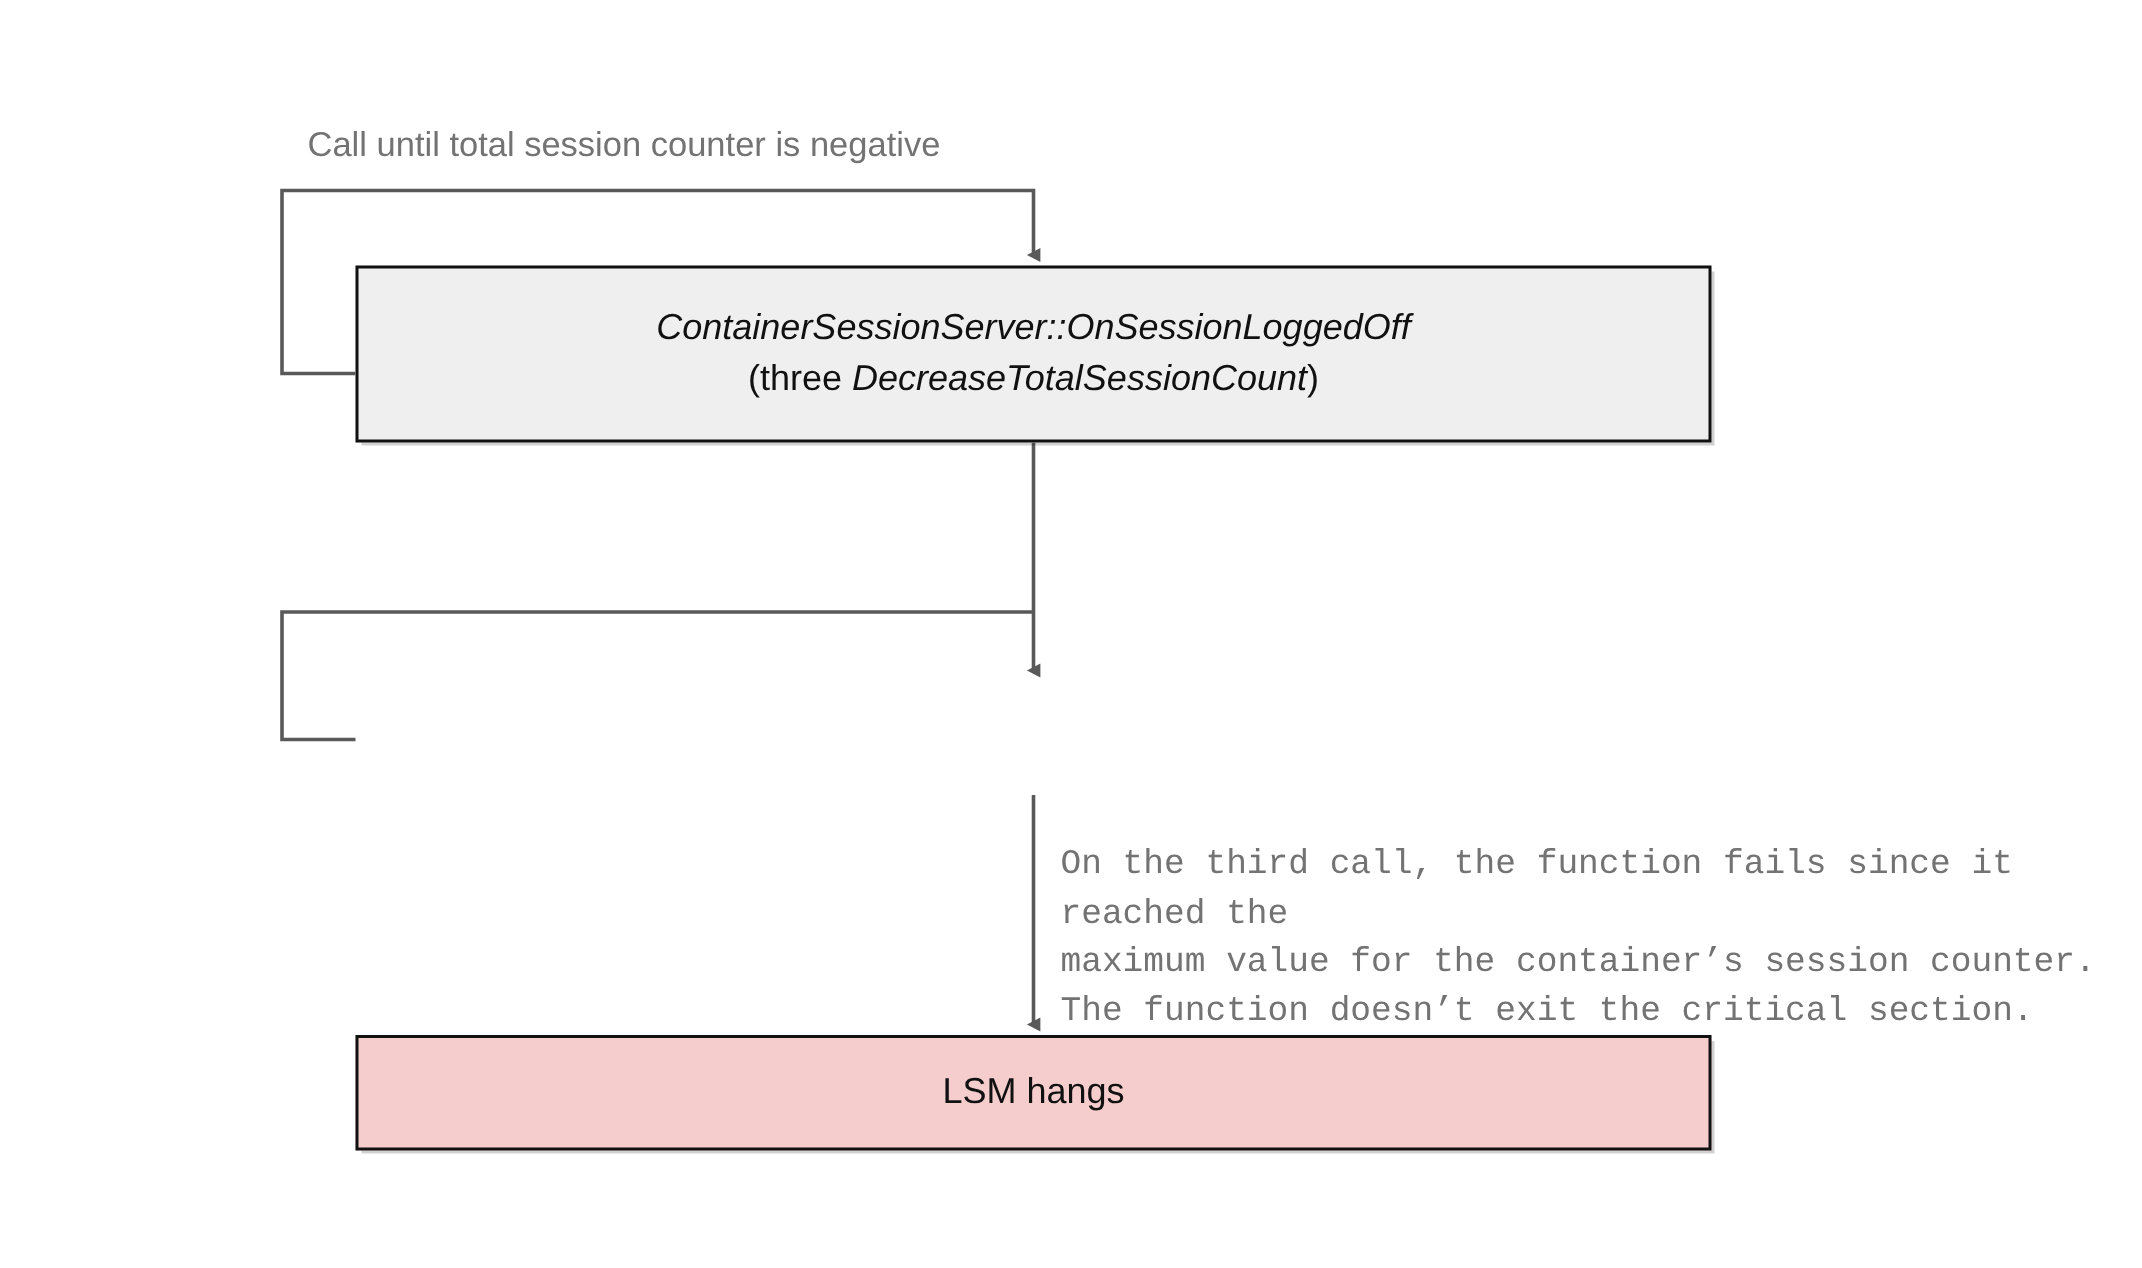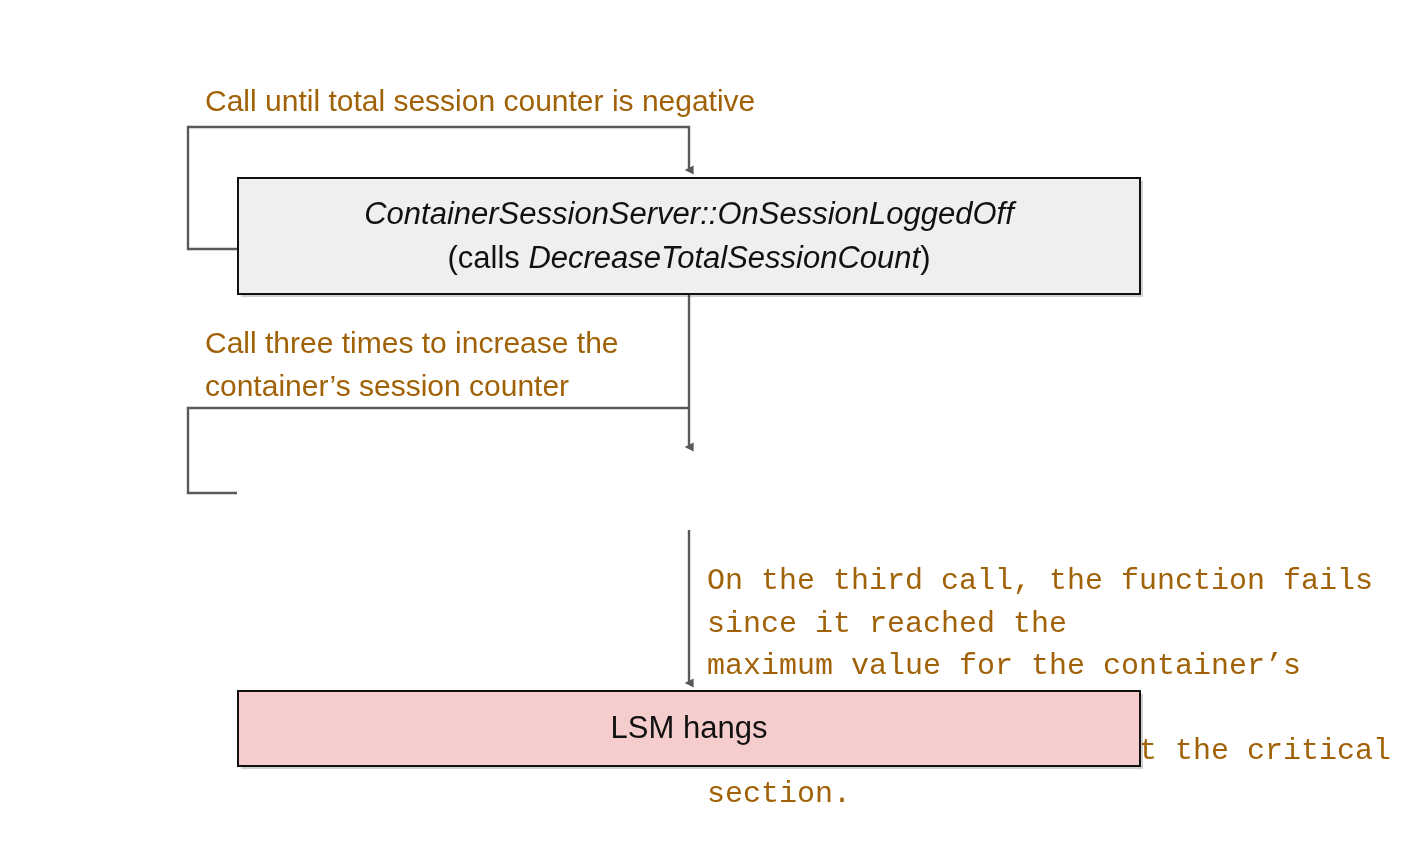--- a/index.html
+++ b/index.html
@@ -35,36 +35,36 @@
     text-align: center;
     box-shadow: 3px 3px 0 -1px rgba(0,0,0,0.18);
   }
   .node-process {
     background: #efefef;
   }
   .node-terminal {
     background: #f5cdcd;
   }
   .node-text {
-    font-size: 31px;
+    font-size: 24px;
     line-height: 1.42;
     color: #111111;
     padding: 0 14px;
   }
   .node-text.italic {
     font-style: italic;
   }
   .node-text .plain {
     font-style: normal;
   }
   .edge-label {
     position: absolute;
-    font-size: 30px;
+    font-size: 23px;
     line-height: 1.42;
-    color: #a16207;
+    color: #737373;
     white-space: pre-line;
   }
   #label-loop-top {
     left: 205px;
     top: 80px;
   }
   #label-loop-middle {
     left: 205px;
     top: 322px;
   }
@@ -90,32 +90,30 @@
 
     <path d="M 689 295 L 689 447" fill="none" stroke="#595959" stroke-width="2.4" marker-end="url(#arrowhead)"></path>
 
     <path d="M 237 493 L 188 493 L 188 408 L 689 408" fill="none" stroke="#595959" stroke-width="2.4"></path>
 
     <path d="M 689 530 L 689 683" fill="none" stroke="#595959" stroke-width="2.4" marker-end="url(#arrowhead)"></path>
   </svg>
 
   <div class="edge-label" id="label-loop-top">Call until total session counter is negative</div>
 
-  <div class="edge-label" id="label-loop-middle">Call three times to increase the
-container’s session counter</div>
 
   <div class="edge-label" id="label-failure-note">On the third call, the function fails since it reached the
 maximum value for the container’s session counter.
 The function doesn’t exit the critical section.</div>
 
   <div class="node-box node-process" style="left:237px; top:177px; width:904px; height:118px;">
     <div class="node-text italic">
       <div>ContainerSessionServer::OnSessionLoggedOff</div>
       <div>
-        <span class="plain">(calls </span><span>DecreaseTotalSessionCount</span><span class="plain">)</span>
+        <span class="plain">(three </span><span>DecreaseTotalSessionCount</span><span class="plain">)</span>
       </div>
     </div>
   </div>
 
 
   <div class="node-box node-terminal" style="left:237px; top:690px; width:904px; height:77px;">
     <div class="node-text">LSM hangs</div>
   </div>
 
 </div>

